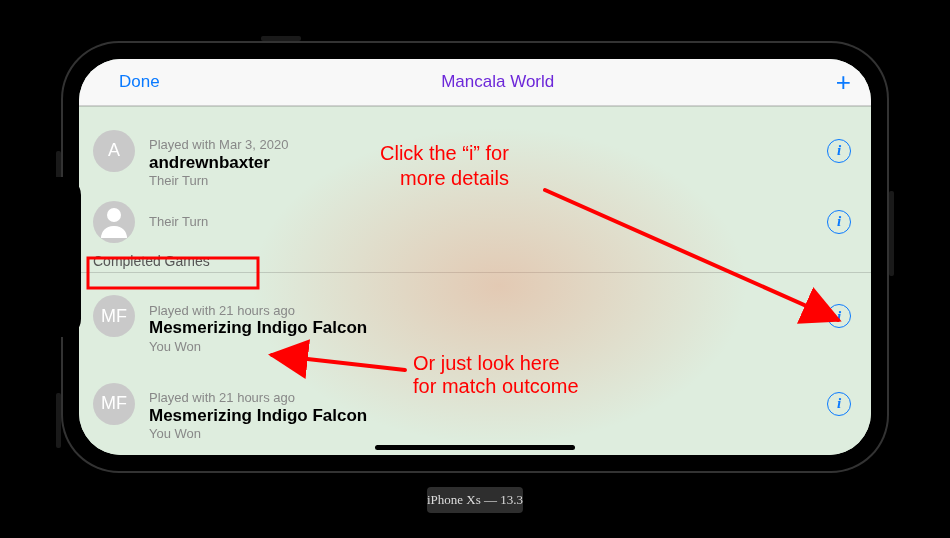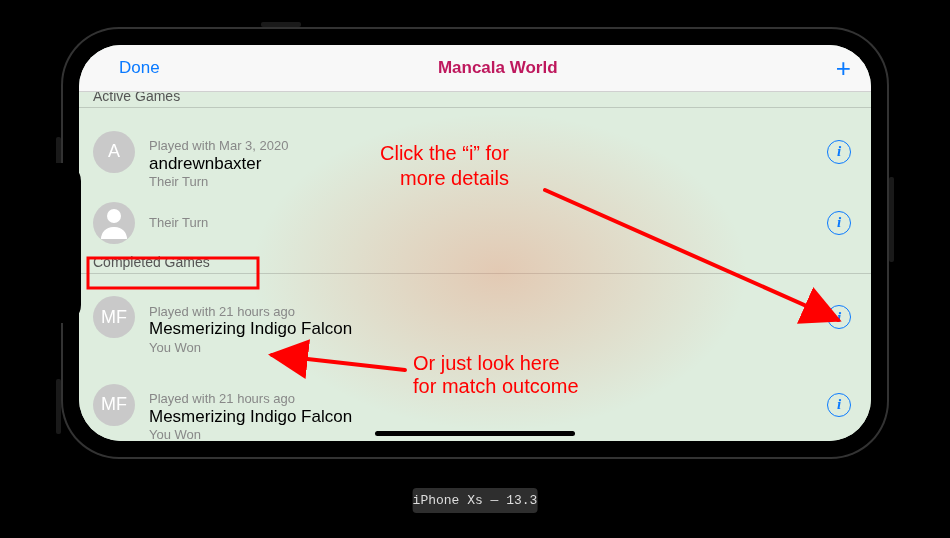--- a/index.html
+++ b/index.html
@@ -9,21 +9,21 @@
     height: 538px;
     background: #000;
     font-family: -apple-system, "Helvetica Neue", Arial, sans-serif;
     overflow: hidden;
     position: relative;
   }
   
   .device {
     position: absolute;
     left: 61px;
-    top: 27px;
+    top: 41px;
     width: 828px;
     height: 432px;
     border-radius: 58px;
     background: #000;
     box-shadow: inset 0 0 0 2px #333;
   }
   .screen {
     position: absolute;
     left: 18px; top: 18px; right: 18px; bottom: 18px;
     border-radius: 42px;
@@ -59,21 +59,21 @@
     height: 46px;
     background: #f8f8f8;
     border-bottom: 1px solid #d0d0d0;
     display: flex;
     align-items: center;
     justify-content: space-between;
     padding: 0 20px 0 40px;
     font-size: 17px;
   }
   .navbar .done { color: #0a7aff; font-weight: 400; }
-  .navbar .title { color: #be185d; font-weight: 700; }
+  .navbar .title { color: #6d28d9; font-weight: 400; }
   .navbar .plus { color: #0a7aff; font-size: 26px; font-weight: 300; line-height: 1; }
 
   
   .content {
     position: relative;
     height: calc(100% - 46px);
     background: #deedde;
     overflow: hidden;
   }
   .blob {
@@ -131,21 +131,21 @@
     width: 26px; height: 12px;
     border-top-left-radius: 14px;
     border-top-right-radius: 14px;
     background: #fff;
     position: absolute;
     transform: translateY(10px);
   }
   .avatar.silhouette { position: relative; }
   .row-text { flex: 1 1 auto; line-height: 1.2; }
   .row-text .meta   { font-size: 13px; color: #888; margin-top: 24px; }
-  .row-text .name   { font-size: 17px; color: #000; }
+  .row-text .name   { font-size: 17px; color: #000; font-weight: bold; }
   .row-text .status { font-size: 13px; color: #888; }
   .info {
     flex: 0 0 24px;
     width: 24px; height: 24px;
     border: 1.5px solid #0a7aff;
     border-radius: 50%;
     color: #0a7aff;
     font-family: Georgia, 'Times New Roman', serif;
     font-style: italic;
     font-size: 15px;
@@ -195,21 +195,21 @@
   .caption {
     position: absolute;
     left: 50%;
     bottom: 25px;
     transform: translateX(-50%);
     background: #2e2e2e;
     color: #ddd;
     font-size: 13px;
     padding: 5px 0;
     border-radius: 4px;
-    font-family: Liberation Mono, monospace;
+    font-family: Liberation Serif, serif;
   }
 </style>
 </head>
 <body>
 
 <div class="device">
   <div class="side-btn sb-top"></div>
   <div class="side-btn sb-left1"></div>
   <div class="side-btn sb-left2"></div>
   <div class="side-btn sb-right"></div>
@@ -219,21 +219,20 @@
 
     <div class="navbar">
       <span class="done">Done</span>
       <span class="title">Mancala World</span>
       <span class="plus">+</span>
     </div>
 
     <div class="content">
       <div class="blob"></div>
 
-      <div class="section-header cut">Active Games</div>
       <div class="divider"></div>
 
       <div class="row">
         <div class="avatar">A</div>
         <div class="row-text">
           <div class="meta">Played with Mar 3, 2020</div>
           <div class="name">andrewnbaxter</div>
           <div class="status">Their Turn</div>
         </div>
         <div class="info">i</div>

